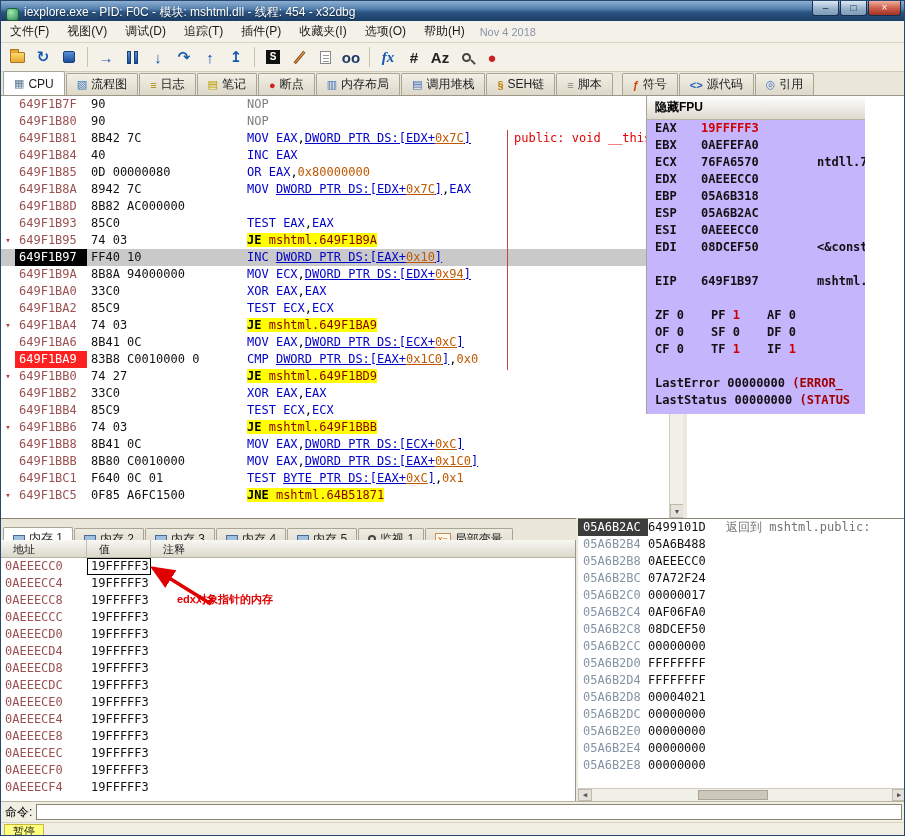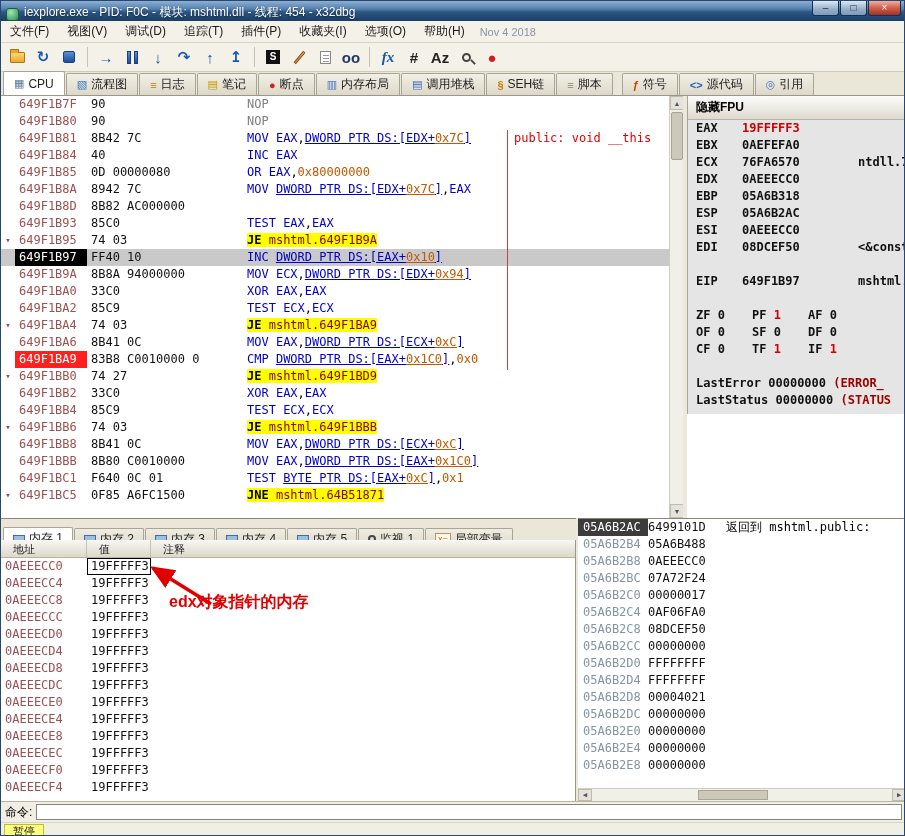--- a/index.html
+++ b/index.html
@@ -75,21 +75,21 @@
 .tk-memn{color:#c05800;text-decoration:underline}
 .tk-jy{background:#ffff00;color:#000;font-weight:bold}
 .tk-jt{background:#ffff00;color:#8b0000}
 .redline{position:absolute;left:506px;top:34px;width:1px;height:240px;background:#c84040}
 .vscroll{position:absolute;left:668px;top:0;width:14px;height:422px;background:#f0efe8;border-left:1px solid #d0ccc0}
 .vs-btn{position:absolute;left:0;width:14px;height:14px;text-align:center;font-size:7px;line-height:13px;
   color:#555;background:#e4e2da;border:1px solid #c0bcac}
 .vs-up{top:0}.vs-down{bottom:0}
 .vs-thumb{position:absolute;top:16px;left:1px;width:12px;height:48px;background:#cdc9ba;border:1px solid #a8a496;border-radius:2px}
 .msplit{position:absolute;left:682px;top:0;width:4px;height:422px;background:#ece9dc}
-.regs{position:absolute;left:686px;top:0;width:219px;height:318px;background:#e5e5e5;border-left:1px solid #a8a496;
+.regs{position:absolute;left:645px;top:0;width:219px;height:318px;background:#c4b5fd;border-left:1px solid #a8a496;
   overflow:hidden;font-family:"DejaVu Sans Mono",monospace;font-size:12px;font-weight:bold}
 .regs-header{height:24px;background:linear-gradient(#fdfdfb,#dedad0);border-bottom:1px solid #b8b4a4;
   font-family:"Liberation Sans",sans-serif;font-size:12px;font-weight:bold;display:flex;align-items:center;padding-left:8px}
 .rline{height:17px;line-height:17px;white-space:pre;padding-left:8px;position:relative;overflow:hidden}
 .rname{display:inline-block;width:46px;color:#111}
 .rname.wide{width:auto;margin-right:8px}
 .rval{color:#111}
 .rval.changed{color:#d00000}
 .rnote{position:absolute;left:170px;color:#111}
 .fpair{display:inline-block;width:56px}
@@ -113,32 +113,32 @@
 .mempanel{position:absolute;left:0;top:539px;width:575px;height:261px;background:#fff;overflow:hidden;
   border-right:1px solid #9a9688;font-family:"DejaVu Sans Mono",monospace;font-size:12px}
 .memheader{height:18px;background:linear-gradient(#f8f7f3,#dcd8ca);border-bottom:1px solid #b8b4a4;display:flex;
   font-family:"Liberation Sans",sans-serif;font-size:11px;color:#222}
 .mh{padding:2px 12px;border-right:1px solid #c4c0b0}
 .mh0{width:86px}.mh1{width:64px}.mh2{flex:1;border-right:none}
 .memrow{height:17px;line-height:17px;display:flex;white-space:pre}
 .ma{width:86px;flex:none;color:#9b5151;padding-left:4px}
 .mv{width:64px;flex:none;color:#111;padding-left:4px}
 .mv.sel{outline:1px solid #000;outline-offset:-1px}
-.memanno{position:absolute;left:168px;top:52px;color:#e00000;font-family:"Liberation Sans",sans-serif;
-  font-size:16px;font-weight:bold;z-index:6}
+.memanno{position:absolute;left:176px;top:52px;color:#e00000;font-family:"Liberation Sans",sans-serif;
+  font-size:11px;font-weight:bold;z-index:6}
 .memarrow{position:absolute;left:0;top:0;pointer-events:none;z-index:5}
 .vsplit2{position:absolute;left:575px;top:517px;width:2px;height:283px;background:#ece9dc}
 
 .stackpanel{position:absolute;left:577px;top:517px;width:328px;height:283px;background:#fff;overflow:hidden;
   border-top:1px solid #8a8676;font-family:"DejaVu Sans Mono",monospace;font-size:12px}
 .strow{height:17px;line-height:17px;display:flex;white-space:pre}
 .sa{width:70px;flex:none;color:#8494a4;padding-left:5px}
 .sa.sel{background:#3c3c3c;color:#fff}
 .sv{width:72px;flex:none;color:#111;}
-.sc{flex:none;color:#000000;padding-left:6px}
+.sc{flex:none;color:#737373;padding-left:6px}
 .hscroll{position:absolute;left:0;bottom:0;width:328px;height:13px;background:#f0efe8;border-top:1px solid #d0ccc0}
 .hs-btn{position:absolute;top:0;width:14px;height:12px;text-align:center;font-size:7px;line-height:11px;
   color:#555;background:#e4e2da;border:1px solid #c0bcac}
 .hs-btn.left{left:0}.hs-btn.right{right:0}
 .hs-thumb{position:absolute;left:120px;top:1px;width:70px;height:10px;background:#cdc9ba;border:1px solid #a8a496}
 
 .cmdbar{position:absolute;left:0;top:800px;width:905px;height:21px;background:#f1eee3;border-top:1px solid #b8b4a4;
   display:flex;align-items:center;padding:0 4px;font-size:12px;gap:4px}
 .cmdinput{flex:1;height:16px;background:#fff;border:1px solid #8a8676;font-size:12px}
 .statusbar{position:absolute;left:0;top:821px;width:905px;height:15px;background:#f1eee3;border-top:1px solid #d8d4c4;

